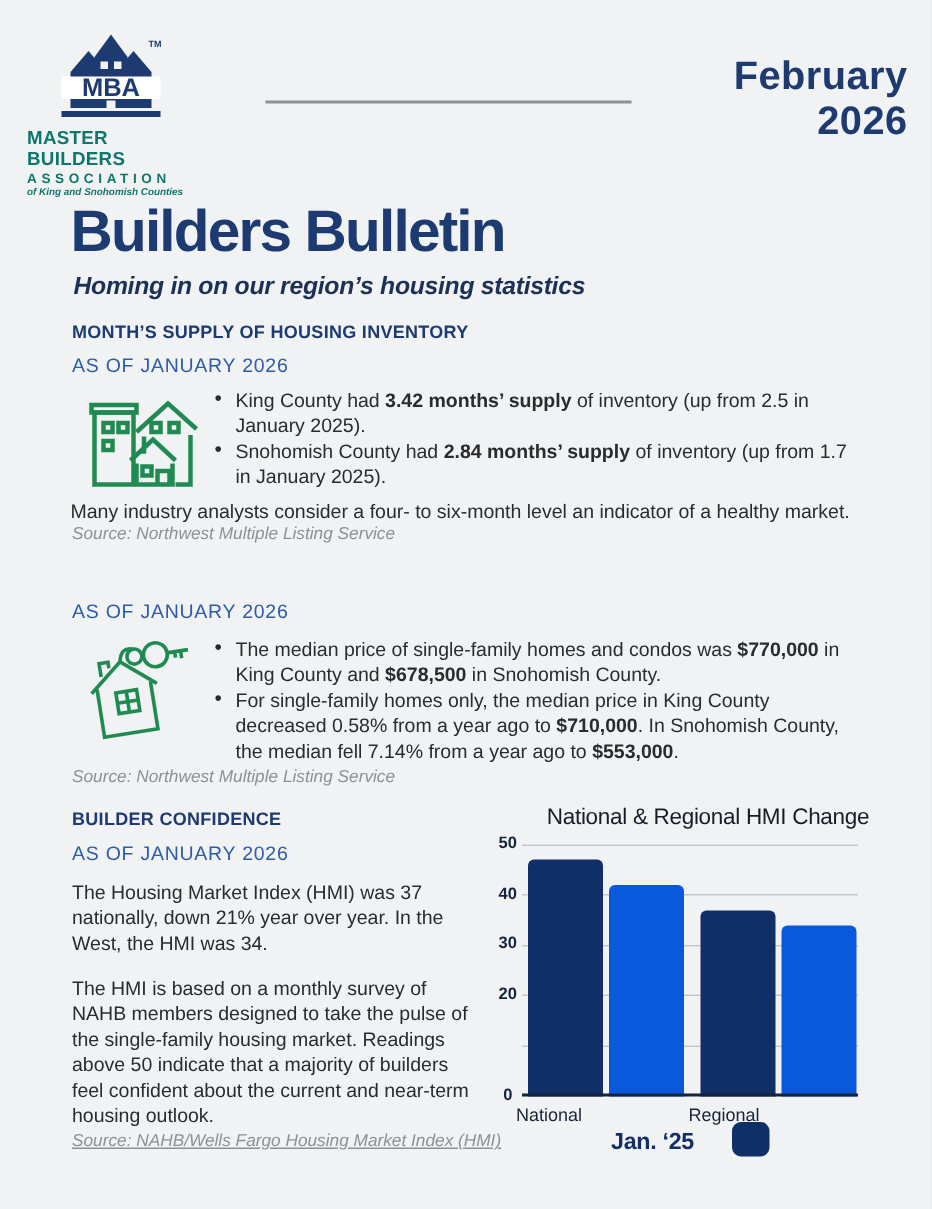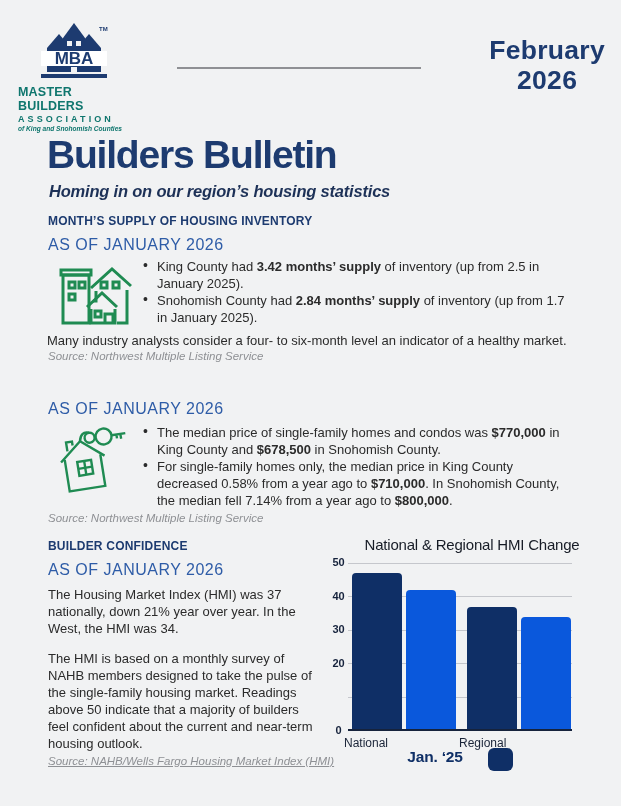--- a/index.html
+++ b/index.html
@@ -8,31 +8,31 @@
 
   
   .logo{position:absolute;left:18px;top:22px;width:112px;text-align:left;color:#0f766e;}
   .logo-houses{width:74px;height:62px;margin:0 auto;display:block;}
   .logo-name1{font-size:12.5px;font-weight:bold;letter-spacing:.2px;margin-top:1px;}
   .logo-name2{font-size:9px;font-weight:bold;letter-spacing:3.1px;margin-top:1px;}
   .logo-name3{font-size:6.6px;font-weight:bold;font-style:italic;margin-top:1px;}
   .divider{position:absolute;left:177px;top:67px;width:244px;height:2px;background:#8f9094;}
   .issue{position:absolute;right:16px;top:36px;text-align:right;font-weight:bold;
          color:#1d3b70;font-size:26.5px;line-height:1.13;letter-spacing:.3px;}
-  .issue span{display:block;text-align:center;}
+  .issue span{display:block;}
 
   
   .title{position:absolute;left:47px;top:133px;font-size:39px;font-weight:bold;
          color:#1d3b70;letter-spacing:-1.2px;}
   .subtitle{position:absolute;left:49px;top:182px;font-size:16.5px;font-style:italic;
             font-weight:bold;color:#1d3157;letter-spacing:-.2px;}
 
   
   .sec-h{position:absolute;left:48px;font-size:12px;font-weight:bold;color:#1d3b70;letter-spacing:.2px;}
-  .sec-sub{position:absolute;left:48px;font-size:16px;color:#2e5ca7;letter-spacing:.5px;}
+  .sec-sub{position:absolute;left:48px;font-size:13px;color:#2e5ca7;letter-spacing:.5px;}
   .bullets{position:absolute;list-style:none;margin:0;padding:0;font-size:13px;
            line-height:17px;color:#2b2b2b;}
   .bullets li{position:relative;padding-left:15px;}
   .bullets li::before{content:"\2022";position:absolute;left:1px;top:-1px;font-size:14px;}
   .b{font-weight:bold;}
   .note{position:absolute;left:47px;top:333px;font-size:13px;color:#2b2b2b;white-space:nowrap;}
   .source{position:absolute;left:48px;font-size:11.5px;font-style:italic;color:#8e9094;}
   .source-link{position:absolute;left:48px;font-size:11.5px;font-style:italic;color:#8e9094;
                text-decoration:underline;cursor:pointer;}
   .conf-p{position:absolute;left:48px;width:274px;font-size:13px;line-height:17px;color:#2b2b2b;margin:0;}
@@ -45,21 +45,21 @@
   .chart-title{text-align:center;font-size:15px;color:#171c26;letter-spacing:-.2px;}
   .plot{position:absolute;left:14px;top:27px;width:224px;height:168px;}
   .gridline{position:absolute;left:0;right:0;height:1px;background:#c5c7cc;z-index:1;}
   .gridline.baseline{height:2px;background:#16233c;z-index:3;}
   .ytick{position:absolute;left:-16px;width:13px;text-align:center;font-size:11px;
          font-weight:bold;color:#16233c;z-index:1;}
   .bar{position:absolute;bottom:0;border-radius:4px 4px 0 0;z-index:2;}
   .xtick{position:absolute;top:173px;width:120px;text-align:left;font-size:12px;color:#1a2438;}
   .legend{position:absolute;left:14px;top:212px;width:224px;display:flex;
           justify-content:center;align-items:center;gap:16px;}
-  .legend-item{display:flex;align-items:flex-start;gap:25px;}
+  .legend-item{display:flex;align-items:flex-end;gap:25px;}
   .legend-label{font-size:15.5px;font-weight:bold;letter-spacing:-.2px;}
   .legend-swatch{width:25px;height:23px;border-radius:6px;display:inline-block;}
 </style>
 </head>
 <body>
 
 <div class="page">
 
   <div class="logo">
     <svg class="logo-houses" viewBox="0 0 74 62">
@@ -135,21 +135,21 @@
       <polyline points="20,22 20,13 26,13 26,17"></polyline>
       <circle cx="44" cy="12" r="5"></circle>
       <circle cx="58" cy="13" r="8"></circle>
       <path d="M66,13 h14 m-5,0 v5 m-4,-5 v4"></path>
       <path d="M34,14 q2,-10 10,-7"></path>
     </g>
   </svg>
 
   <ul class="bullets" style="left:142px;top:424px;width:422px">
     <li><span>The median price of single-family homes and condos was </span><span class="b">$770,000</span><span> in King County and </span><span class="b">$678,500</span><span> in Snohomish County.</span></li>
-    <li><span>For single-family homes only, the median price in King County decreased 0.58% from a year ago to </span><span class="b">$710,000</span><span>. In Snohomish County, the median fell 7.14% from a year ago to </span><span class="b">$800,000</span><span>.</span></li>
+    <li><span>For single-family homes only, the median price in King County decreased 0.58% from a year ago to </span><span class="b">$710,000</span><span>. In Snohomish County, the median fell 7.14% from a year ago to </span><span class="b">$553,000</span><span>.</span></li>
   </ul>
 
   <div class="source" style="top:512px">Source: Northwest Multiple Listing Service</div>
 
   <div class="sec-h" style="top:539px">BUILDER CONFIDENCE</div>
   <div class="sec-sub" style="top:561px">AS OF JANUARY 2026</div>
 
   <p class="conf-p" style="top:586px">The Housing Market Index (HMI) was 37 nationally, down 21% year over year. In the West, the HMI was 34.</p>
   <p class="conf-p" style="top:650px">The HMI is based on a monthly survey of NAHB members designed to take the pulse of the single-family housing market. Readings above 50 indicate that a majority of builders feel confident about the current and near-term housing outlook.</p>
   <a class="source-link" style="top:755px">Source: NAHB/Wells Fargo Housing Market Index (HMI)</a>

